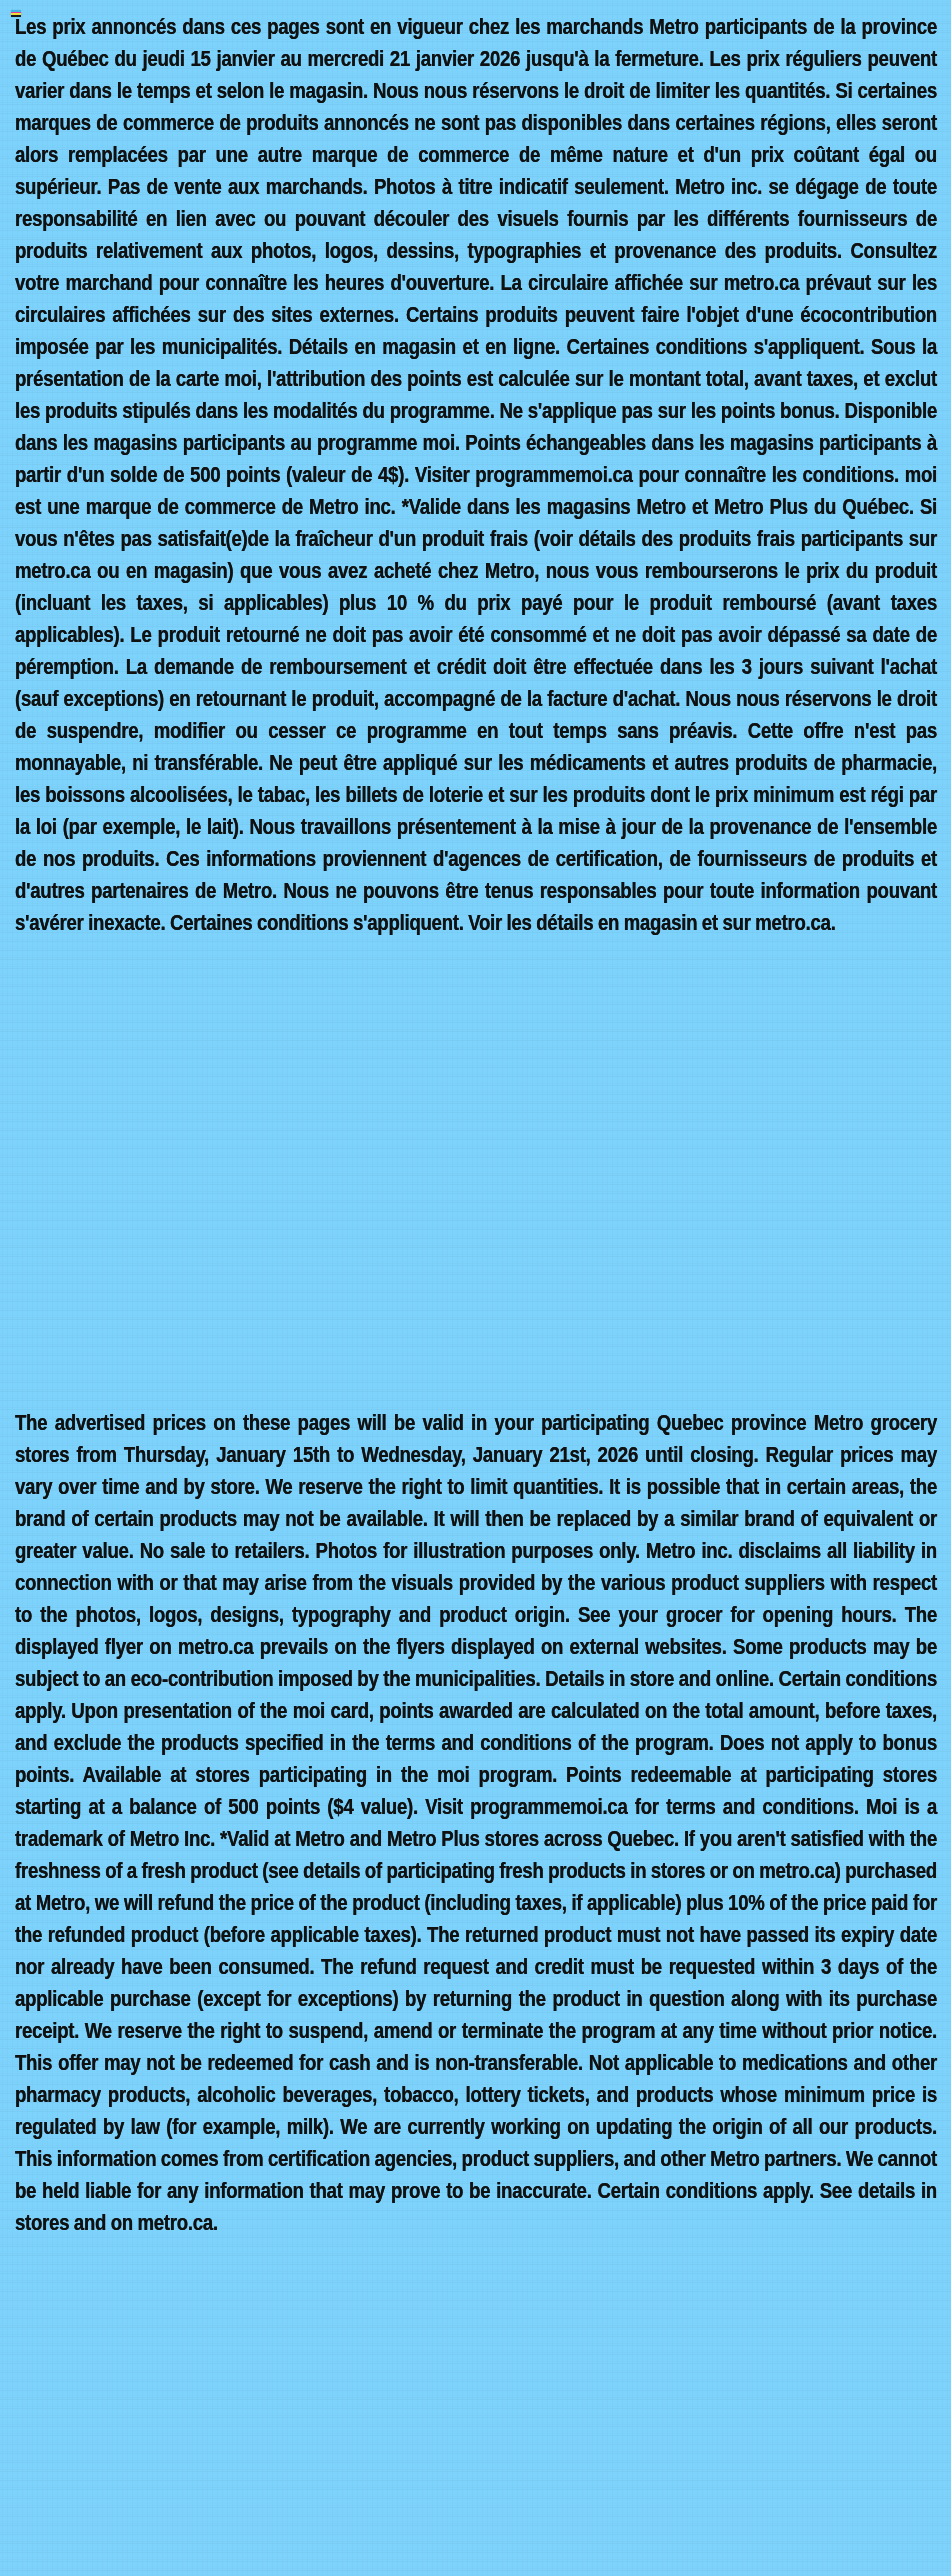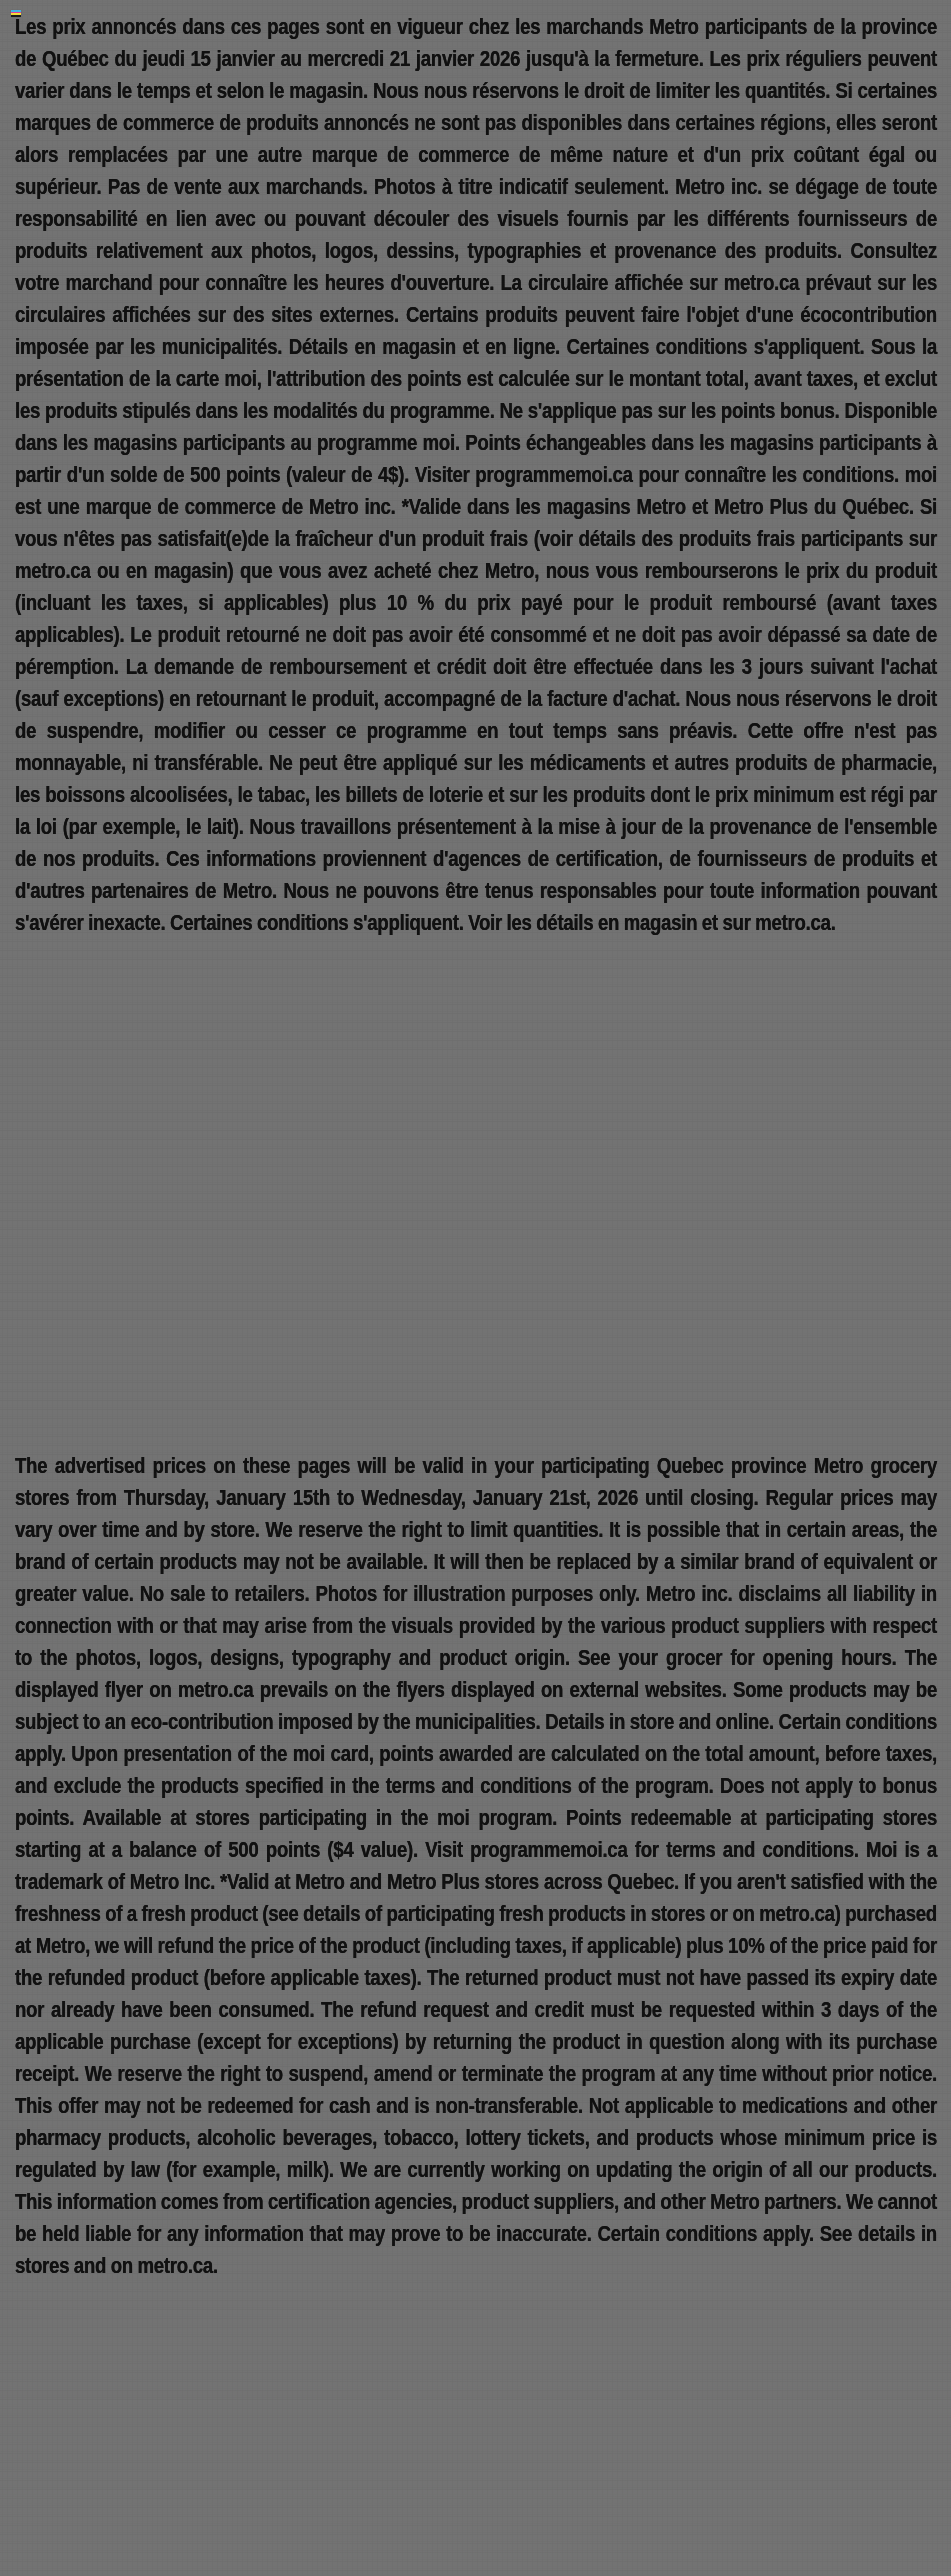--- a/index.html
+++ b/index.html
@@ -13,21 +13,21 @@
     height: 2576px;
     position: relative;
     font-family: "Liberation Sans", "DejaVu Sans", sans-serif;
     overflow: hidden;
   }
 
   
   .page {
     position: absolute;
     inset: 0;
-    background: #737373;
+    background: #7dd3fc;
   }
 
   .scan-noise {
     position: absolute;
     inset: 0;
     pointer-events: none;
     opacity: .055;
     background-image:
       repeating-linear-gradient(0deg, rgba(0,0,0,.55) 0px, rgba(0,0,0,0) 0.6px, rgba(0,0,0,0) 1.8px),
       repeating-linear-gradient(90deg, rgba(0,0,0,.35) 0px, rgba(0,0,0,0) 0.6px, rgba(0,0,0,0) 2.5px);
@@ -82,21 +82,21 @@
     transform-origin: left top;
     width: 118.34%;
     text-shadow:
       0.2px 0 0 rgba(0,0,0,0.55),
       -0.2px 0 0 rgba(0,0,0,0.35),
       0 0.2px 0 rgba(0,0,0,0.25);
     filter: blur(0.1px);
   }
 
   #legal-fr { top: 11px; }
-  #legal-en { top: 1450px; }
+  #legal-en { top: 1407px; }
 
   .legal-block .para::first-letter { }
 </style>
 </head>
 <body>
 
 <div class="page">
 
   <div class="reg-bar">
     <span style="background:#3fb7e8"></span>

